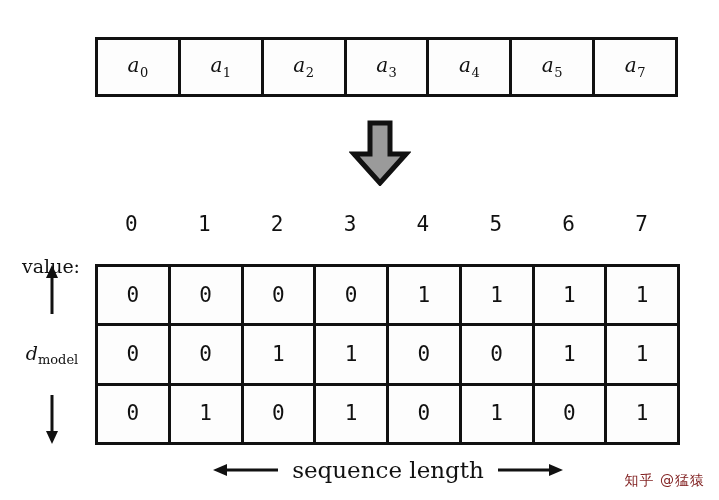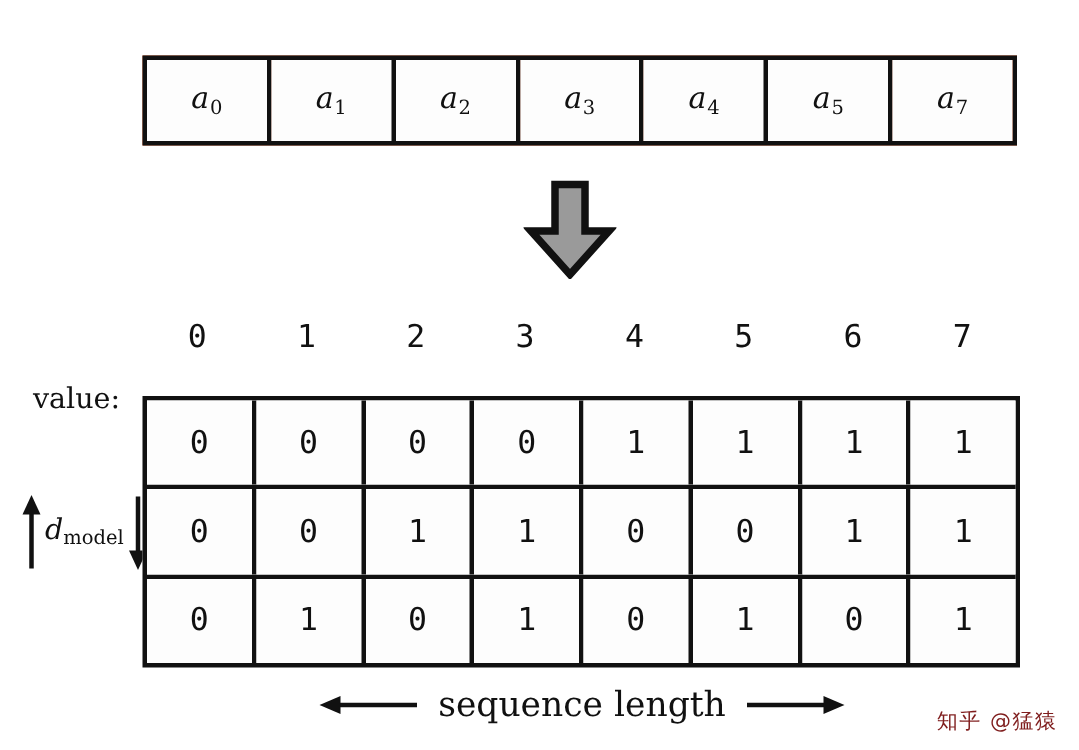--- a/index.html
+++ b/index.html
@@ -92,21 +92,21 @@
   }
 
   
   #dmodel-axis {
     position: absolute;
     left: 12px;
     top: 264px;
     width: 80px;
     height: 181px;
     display: flex;
-    flex-direction: row;
+    flex-direction: column;
     align-items: center;
     justify-content: space-between;
   }
   #dmodel-axis .vaxis-arrow {
     width: 18px;
     height: 52px;
     flex: none;
   }
   #dmodel-label {
     font-family: "DejaVu Serif", serif;

